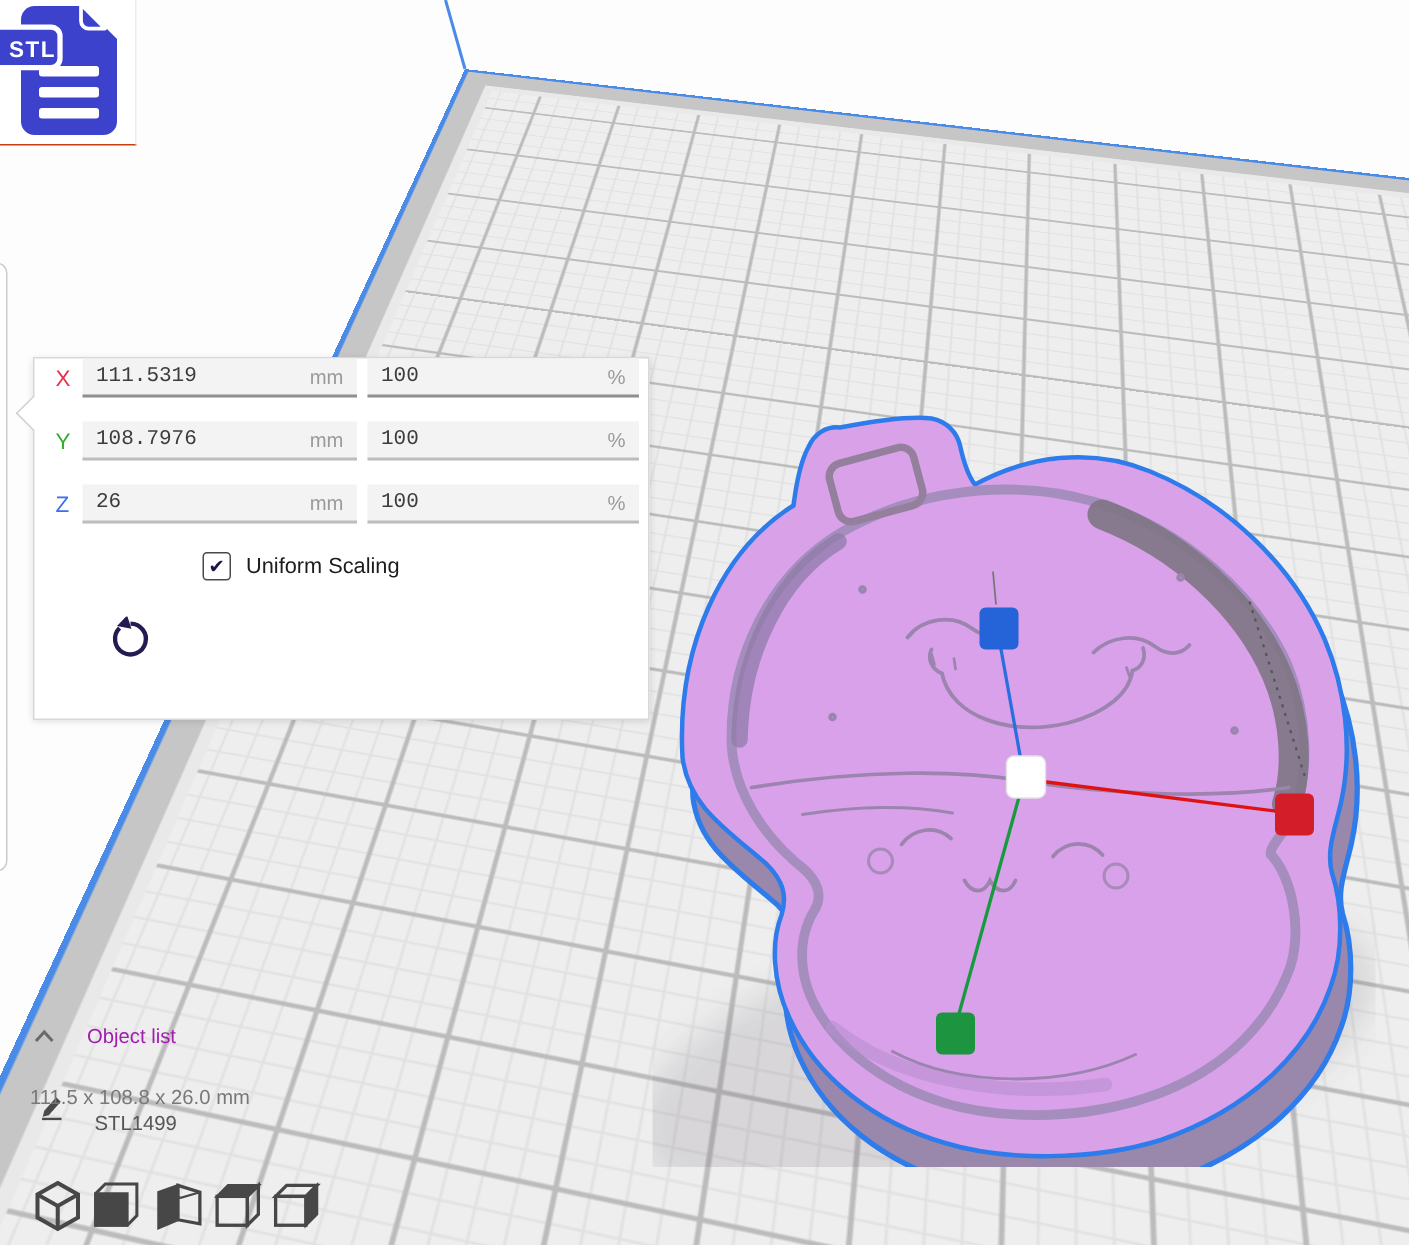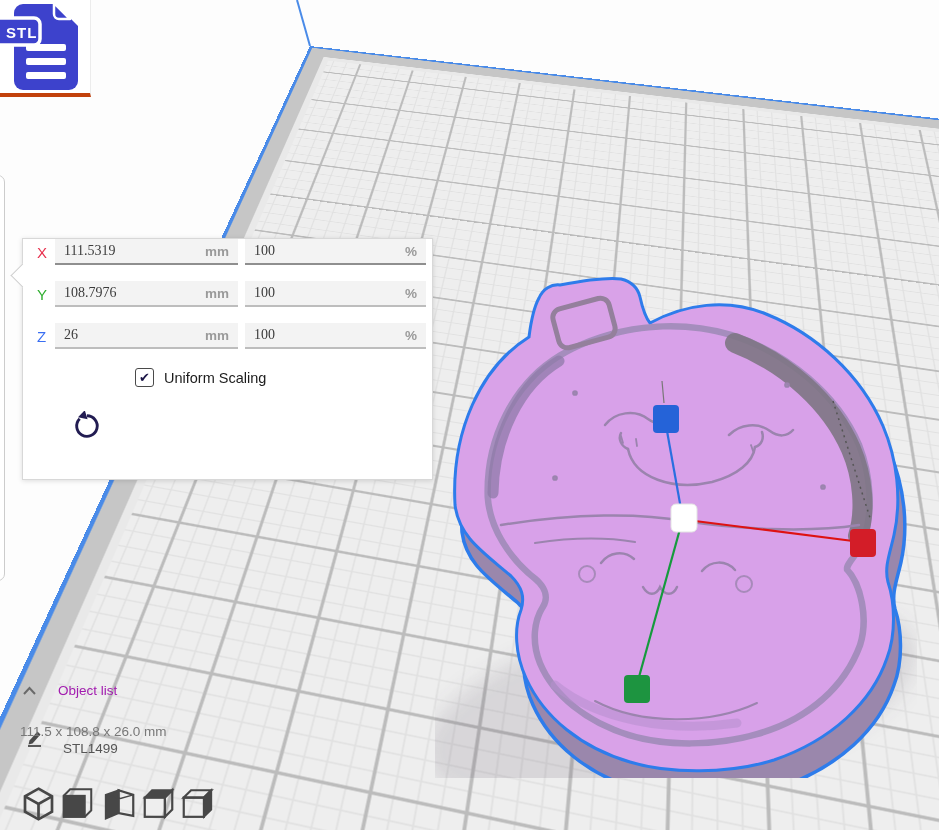--- a/index.html
+++ b/index.html
@@ -22,21 +22,21 @@
       repeating-linear-gradient(0deg,  #e1e1e1 0 1px, transparent 1px 13px);
     border:3px solid #4a8be8;
     box-shadow: inset 0 0 0 15px #c6c6c6, inset 0 0 0 21px #e9e9e9;
   }
   .scene-overlay { position:absolute; inset:0; pointer-events:none; }
   .model-svg { position:absolute; left:435px; top:273px; }
 
   
   .stl-tile {
     position:absolute; left:0; top:0; width:91px; height:97px; background:#ffffff;
-    border-right:1px solid #ececec; border-bottom:4px solid #c2410c;
+    border-right:1px solid #ececec; border-bottom:1px solid #c2410c;
   }
 
   
   .left-panel-edge {
     position:absolute; left:-10px; top:175px; width:15px; height:406px;
     background:#ffffff; border:1.5px solid #cccccc; border-radius:7px;
   }
 
   
   .scale-panel {
@@ -54,23 +54,23 @@
   .axis-label { width:16px; font-size:15px; font-weight:500; }
   .field {
     display:flex; align-items:center; background:#f3f3f3;
     border-bottom:2px solid #bdbdbd; height:26px; padding:0 9px;
   }
   .axis-row.active .field { border-bottom-color:#8f8f8f; }
   .field.mm { width:183px; margin-left:2px; }
   .field.pct { width:181px; margin-left:7px;align-items:center; }
   .field input {
     flex:1; min-width:0; border:none; background:transparent; outline:none;
-    font-family:Liberation Serif, serif; font-size:14px; color:#3c3c3c;
-  }
-  .field .unit { font-size:13.5px; color:#9a9a9a; margin-left:4px;font-weight:bold; }
+    font-family:Liberation Mono, monospace; font-size:14px; color:#3c3c3c;
+  }
+  .field .unit { font-size:13.5px; color:#9a9a9a; margin-left:4px; }
   .reset-btn { position:absolute; left:46px; top:170px; width:36px; height:36px; background:none; border:none; cursor:pointer; }
   .chk-row { display:flex; align-items:center; margin-left:112px; }
   .chk-row.first { margin-top:9px; }
   .chk-row.second { margin-top:19px; }
   .checkbox {
     width:19px; height:19px; background:#fff; border:1.5px solid #9a9a9a; border-radius:3px;
     display:flex; align-items:center; justify-content:center; cursor:pointer;
   }
   .checkbox.checked { border-color:#4a4a4a; }
   .checkbox .glyph { font-size:13px; font-weight:bold; color:#1a1446; line-height:1; }

